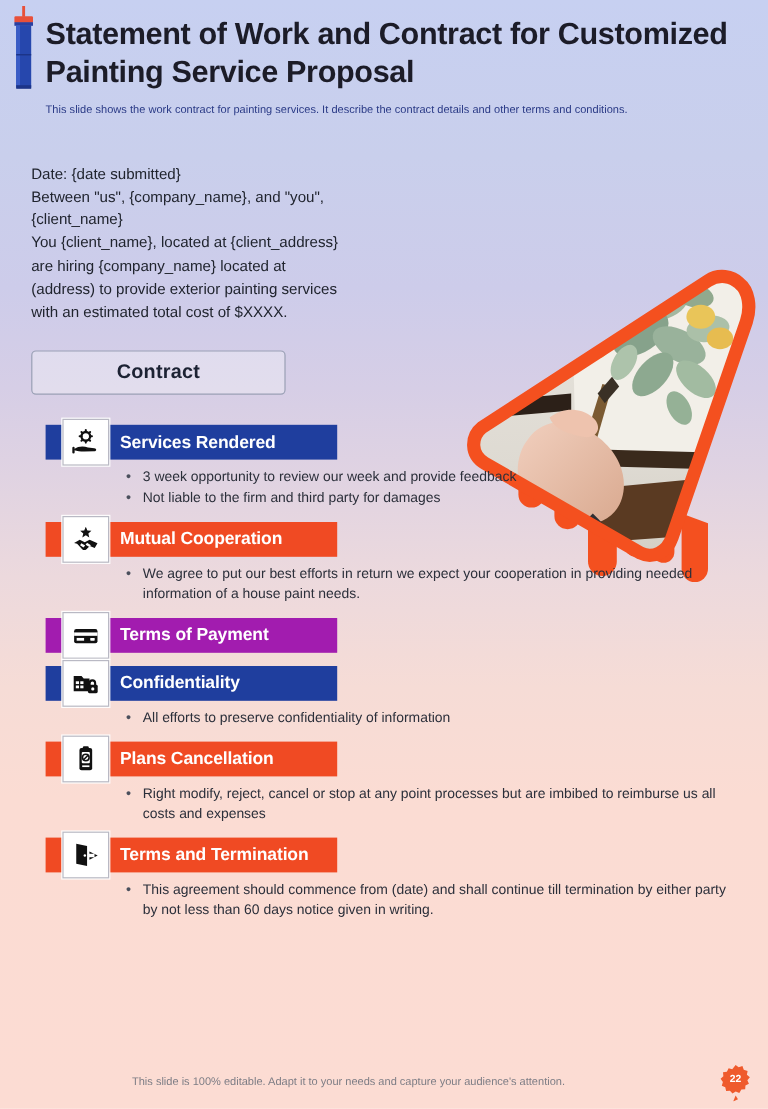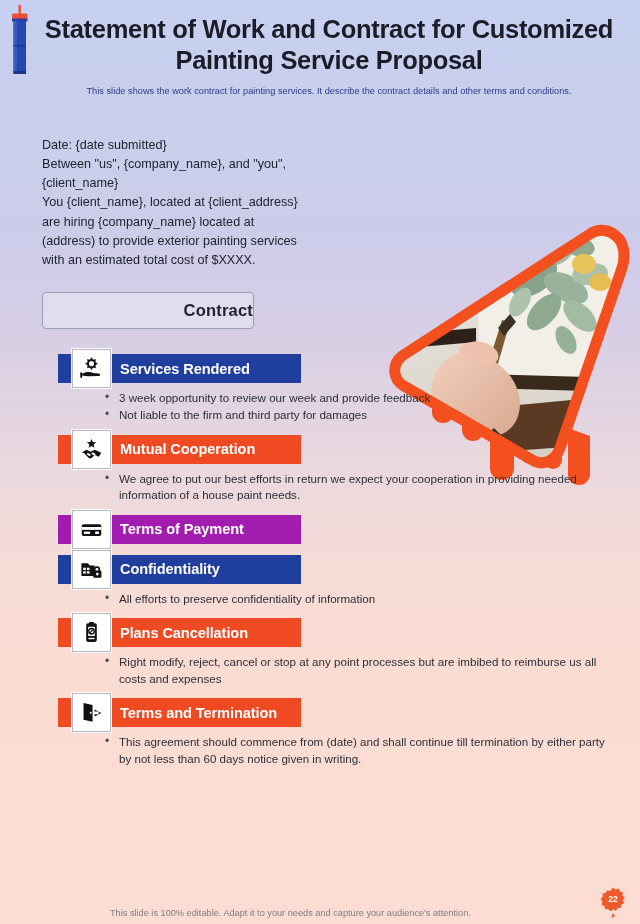--- a/index.html
+++ b/index.html
@@ -23,21 +23,20 @@
         #fbdcd3 72%,
         #fcdcd3 100%);
     position: relative;
   }
 
   
   .header {
     position: relative;
     padding: 10px 20px 0 38px;
     height: 104px;
-    text-align: center;
   }
 
   .roller-icon {
     position: absolute;
     left: 8px;
     top: 4px;
     width: 24px;
     height: 76px;
   }
 
@@ -53,42 +52,42 @@
   .subtitle {
     font-size: 9.2px;
     color: #2a3a86;
     margin-top: 10px;
     letter-spacing: 0.02px;
   }
 
   
   .intro-wrap {
     position: relative;
-    padding: 32px 0 0 42px;
+    padding: 32px 0 0 26px;
     height: 250px;
   }
 
   .intro-text {
     font-size: 12.6px;
     color: #20242e;
     line-height: 1.52;
     width: 320px;
     white-space: pre-line;
   }
 
   .contract-btn {
     margin-top: 22px;
     width: 212px;
     height: 37px;
     border: 1.2px solid #9aa0b5;
     border-radius: 4px;
     background: rgba(255,255,255,0.30);
     display: flex;
     align-items: center;
-    justify-content: flex-end;
+    justify-content: center;
     font-size: 16.5px;
     font-weight: bold;
     color: #1c2233;
     letter-spacing: 0.2px;
   }
 
   
   .photo-blob {
     position: absolute;
     right: 6px;
@@ -106,21 +105,20 @@
   .section {
     position: relative;
     margin-bottom: 11px;
   }
 
   .sec-head {
     position: relative;
     height: 29px;
     display: flex;
     align-items: center;
-    margin-left: 20px;
   }
 
   .accent-bar {
     width: 243px;
     margin-left: 38px;
     height: 29px;
     display: flex;
     align-items: center;
   }
 
@@ -177,21 +175,21 @@
     position: absolute;
     left: 0;
     bottom: 0;
     width: 640px;
     height: 40px;
   }
 
   .footer-text {
     position: absolute;
     left: 110px;
-    top: 24px;
+    top: 12px;
     font-size: 9.2px;
     color: #7d7d85;
   }
 
   .page-badge {
     position: absolute;
     right: 12px;
     top: 2px;
     width: 30px;
     height: 32px;

